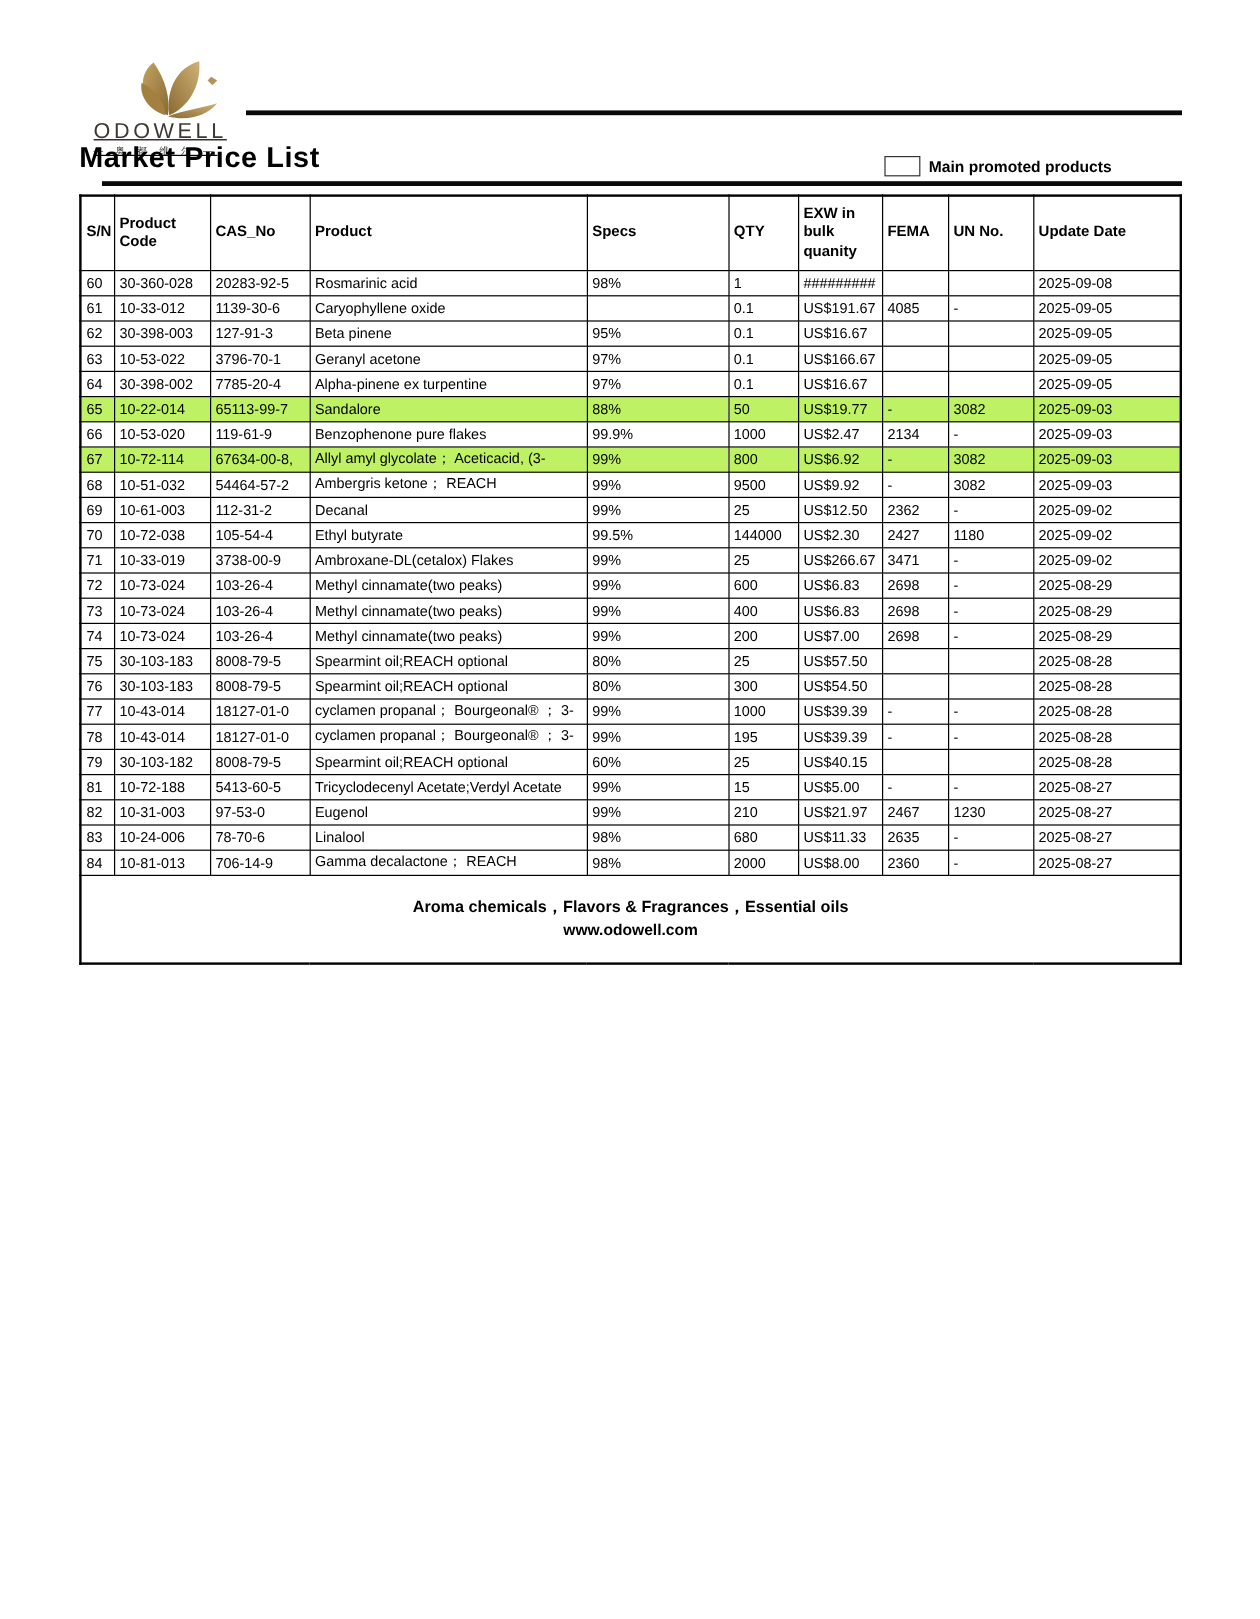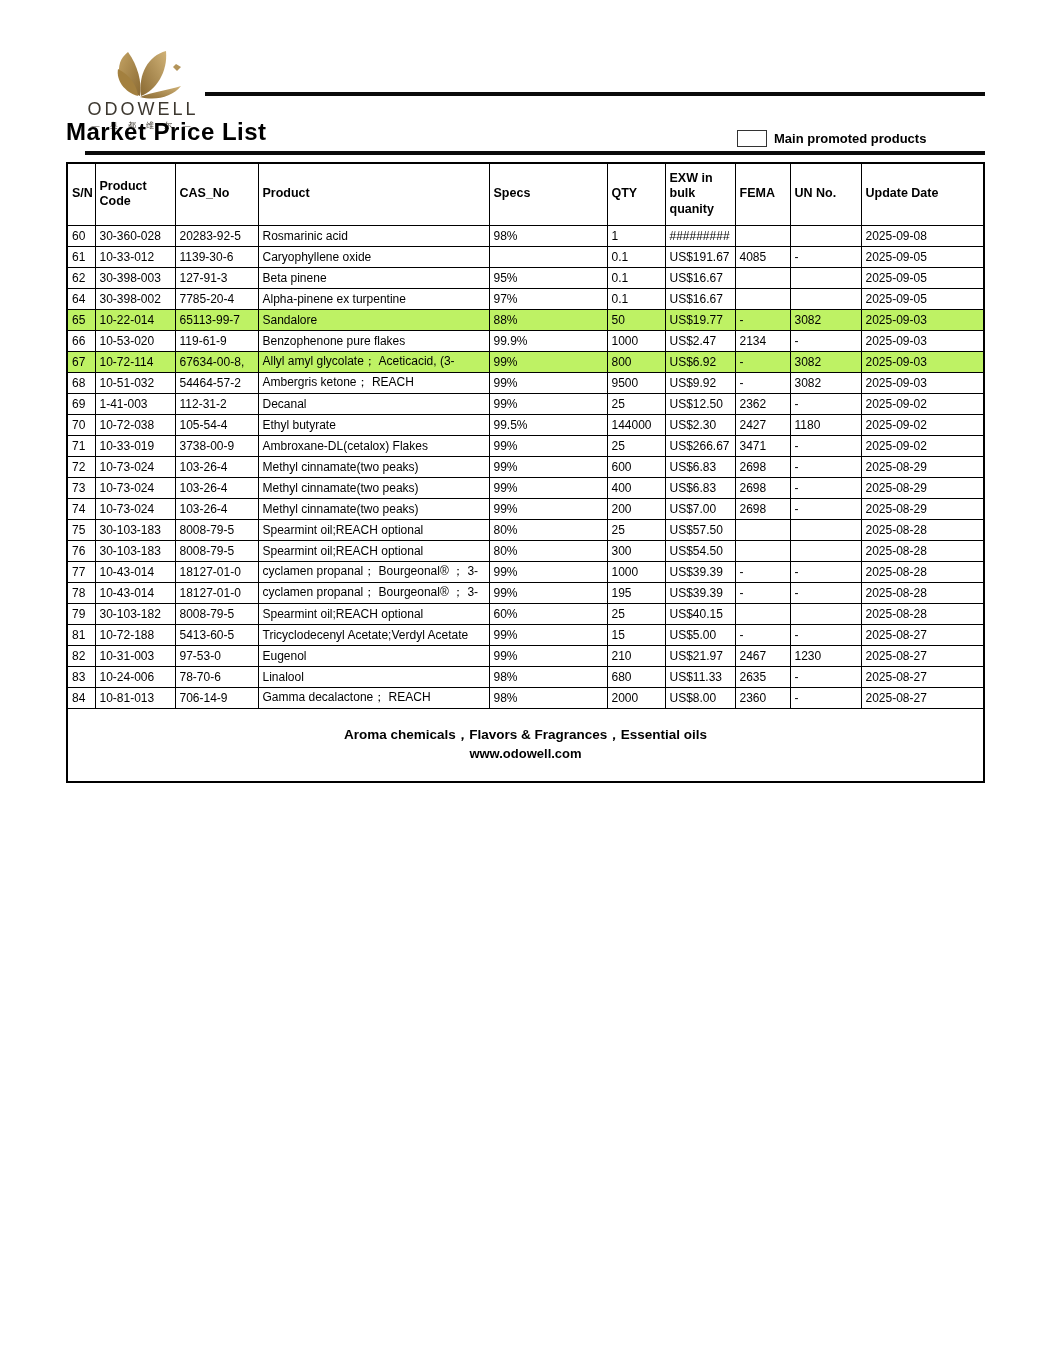--- a/index.html
+++ b/index.html
@@ -5,21 +5,21 @@
   html,body{margin:0;padding:0;background:#ffffff;}
   .page{
     position:relative;
     width:1050px;height:1349px;
     background:#ffffff;
     font-family:"Liberation Sans", sans-serif;
     color:#000;
     overflow:hidden;
   }
   
-  .logo{position:absolute;left:78px;top:48px;width:130px;text-align:center;}
+  .logo{position:absolute;left:78px;top:48px;width:130px;text-decoration:underline;}
   .logo svg{display:block;margin:0 auto;}
   .logo-text{
     font-family:"Liberation Sans", sans-serif;
     font-size:18px;letter-spacing:3px;color:#3d3830;font-weight:500;line-height:18px;
   }
   .logo-sub{
     font-size:8px;letter-spacing:4px;color:#3d3830;margin-top:2px;white-space:nowrap;
   }
   
   .rule-top{position:absolute;left:205px;top:92px;width:780px;height:4px;background:#0a0a0a;}
@@ -158,20 +158,32 @@
           <td>127-91-3</td>
           <td>Beta pinene</td>
           <td>95%</td>
           <td>0.1</td>
           <td class="exw">US$16.67</td>
           <td></td>
           <td></td>
           <td>2025-09-05</td>
         </tr>
         <tr>
+          <td>63</td>
+          <td>10-53-022</td>
+          <td>3796-70-1</td>
+          <td>Geranyl acetone</td>
+          <td>97%</td>
+          <td>0.1</td>
+          <td class="exw">US$166.67</td>
+          <td></td>
+          <td></td>
+          <td>2025-09-05</td>
+        </tr>
+        <tr>
           <td>64</td>
           <td>30-398-002</td>
           <td>7785-20-4</td>
           <td>Alpha-pinene ex turpentine</td>
           <td>97%</td>
           <td>0.1</td>
           <td class="exw">US$16.67</td>
           <td></td>
           <td></td>
           <td>2025-09-05</td>
@@ -219,21 +231,21 @@
           <td>Ambergris ketone； REACH</td>
           <td>99%</td>
           <td>9500</td>
           <td class="exw">US$9.92</td>
           <td>-</td>
           <td>3082</td>
           <td>2025-09-03</td>
         </tr>
         <tr>
           <td>69</td>
-          <td>1-41-003</td>
+          <td>10-61-003</td>
           <td>112-31-2</td>
           <td>Decanal</td>
           <td>99%</td>
           <td>25</td>
           <td class="exw">US$12.50</td>
           <td>2362</td>
           <td>-</td>
           <td>2025-09-02</td>
         </tr>
         <tr>

